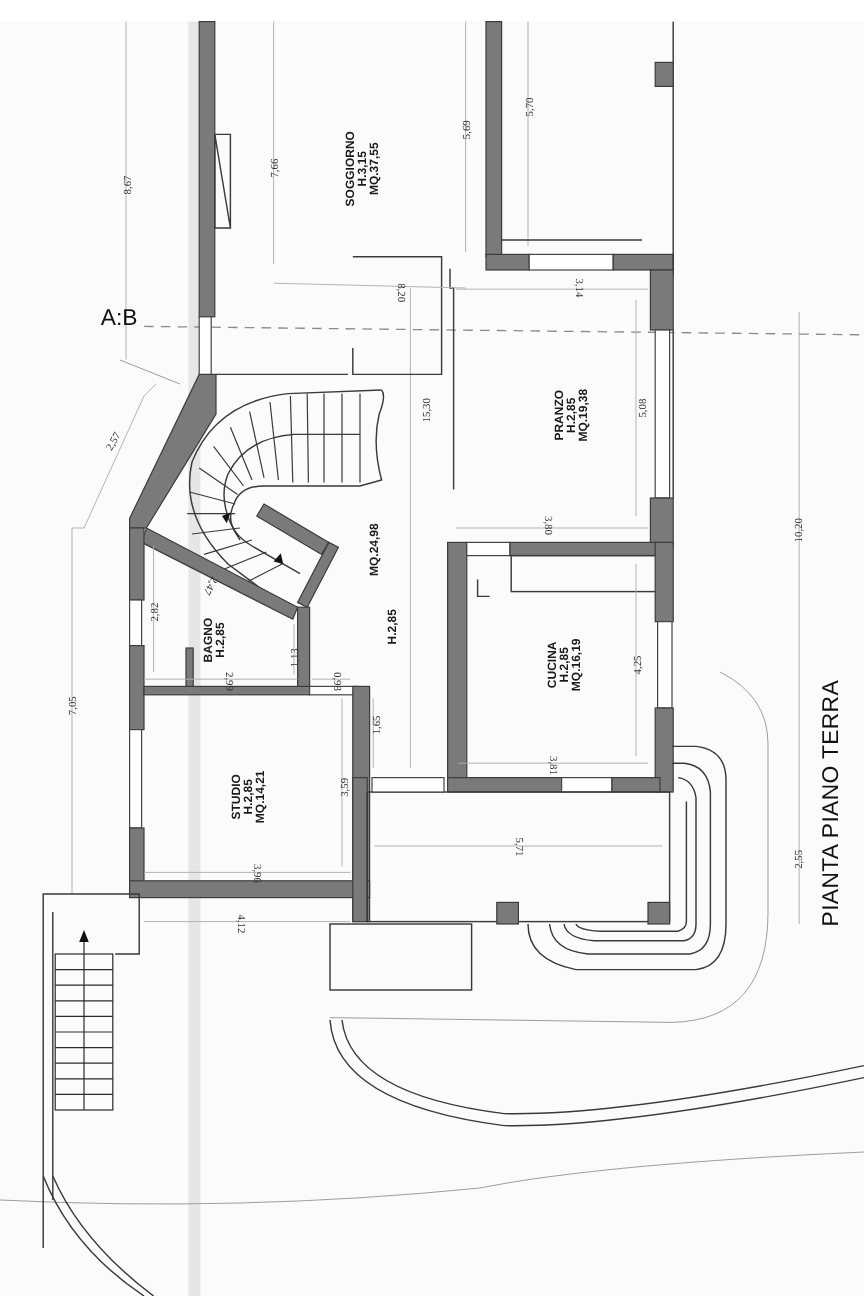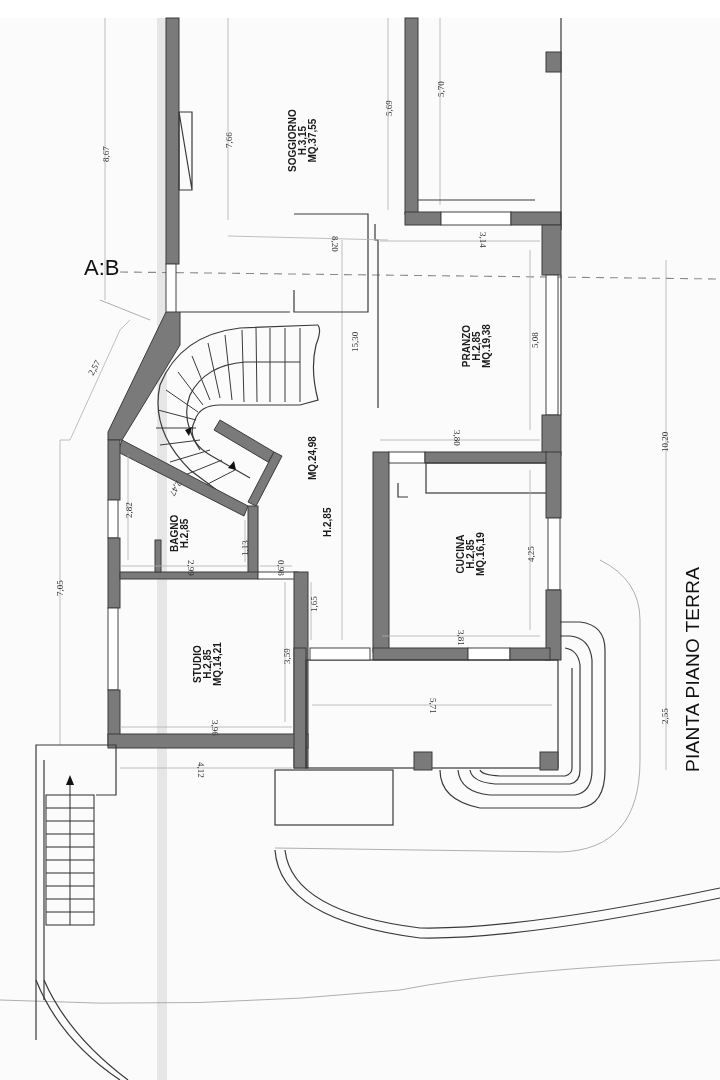--- a/index.html
+++ b/index.html
@@ -16,21 +16,21 @@
     .rl { position: absolute; transform-origin: 0 0; transform: rotate(-90deg);
           color: #1a1a1a; font-weight: bold; text-align: center; white-space: nowrap;
           font-family: "Liberation Sans", sans-serif; line-height: 1.0; }
     .rl span { display: block; }
     .dimtxt { position: absolute; transform-origin: 0 0; transform: rotate(90deg);
               color: #333; font-size: 9px; white-space: nowrap;
               font-family: "Liberation Serif", serif; }
     .dimtxt-l { position: absolute; transform-origin: 0 0; transform: rotate(-90deg);
               color: #333; font-size: 9px; white-space: nowrap;
               font-family: "Liberation Serif", serif; }
-    .section-mark { position: absolute; left: 84px; top: 255px; font-size: 22px; color: #111;
+    .section-mark { position: absolute; left: 84px; top: 255px; font-size: 19px; color: #111;
                     font-family: "Liberation Sans", sans-serif; }
     .plan-title { position: absolute; left: 682px; top: 772px; font-size: 19px; color: #111;
                   transform-origin: 0 0; transform: rotate(-90deg); white-space: nowrap;
                   font-family: "Liberation Sans", sans-serif; letter-spacing: 0.3px; }
   </style>
 </head>
 <body>
 
 <div class="sheet">
 <svg width="720" height="1080" viewBox="0 0 720 1080">

